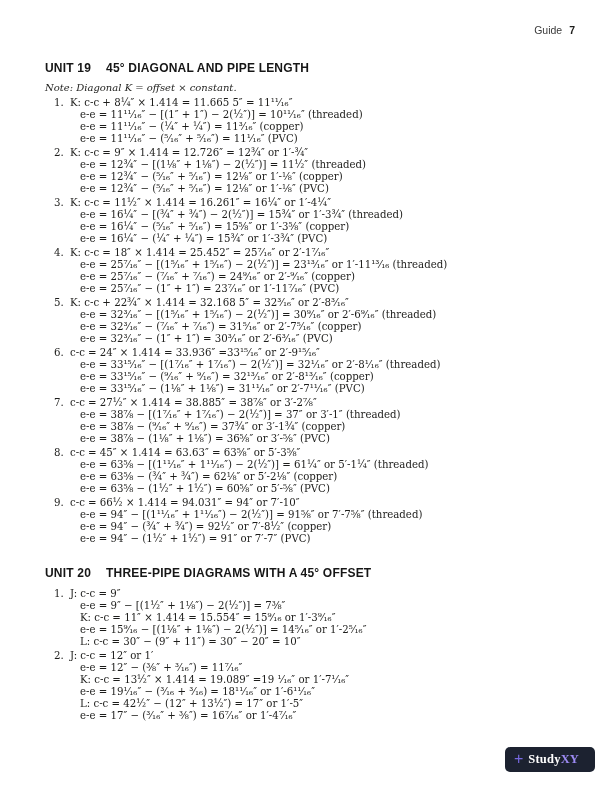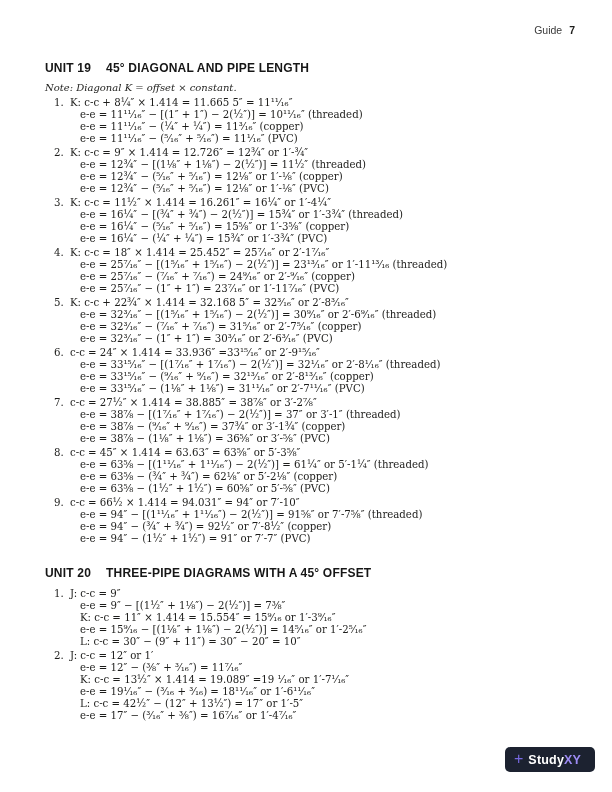--- a/index.html
+++ b/index.html
@@ -29,21 +29,21 @@
   .logo{
     position:absolute;left:505px;top:747px;width:90px;height:25px;
     background:#1c2230;border-radius:5px;display:flex;align-items:center;
     padding:0 9px;box-sizing:border-box;
   }
   .logo .plus{
     color:#7668e0;font-family:"Liberation Sans",sans-serif;
     font-size:16px;font-weight:400;margin-right:5px;line-height:1;margin-top:-2px;
   }
   .logo .brand{
-    font-family:Liberation Sans, sans-serif;font-weight:bold;
+    font-family:Liberation Serif, serif;font-weight:bold;
     font-size:12.5px;color:#ffffff;letter-spacing:.2px;white-space:nowrap;
   }
   .logo .brand .xy{color:#9d8bf4;}
 </style>
 </head>
 <body>
 
 <div class="page-header">
   <span>Guide</span><span class="pnum">7</span>
 </div>

